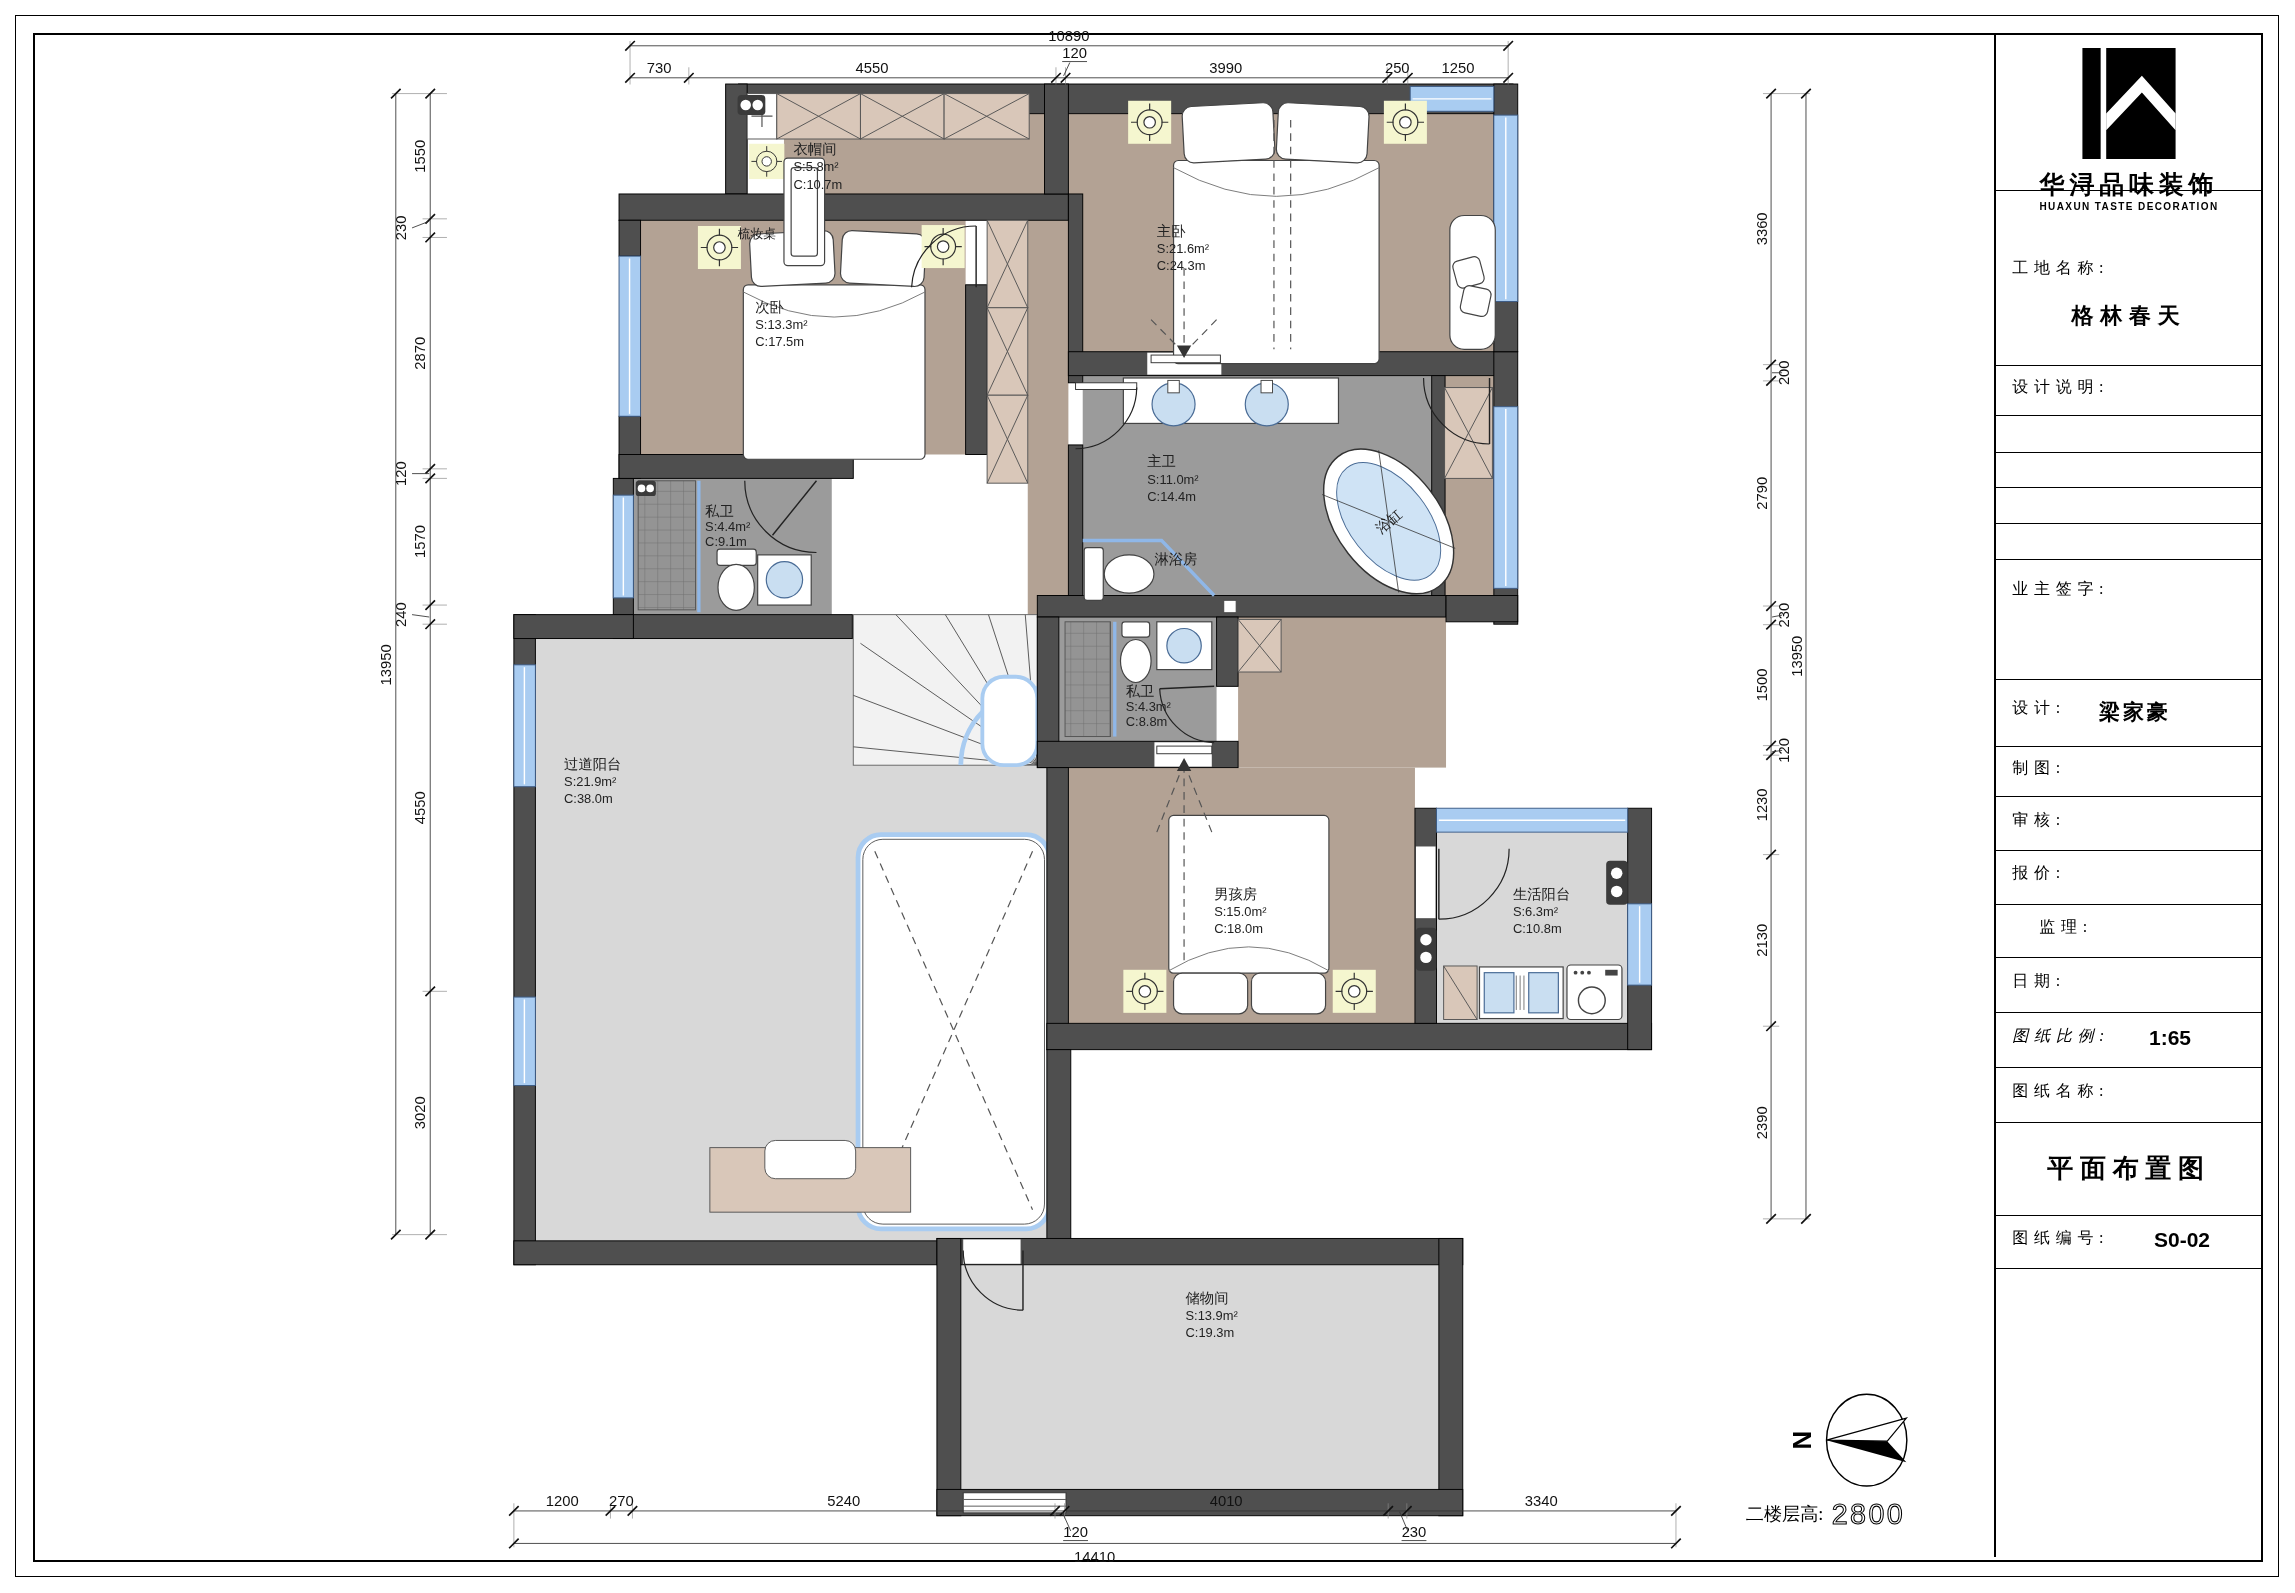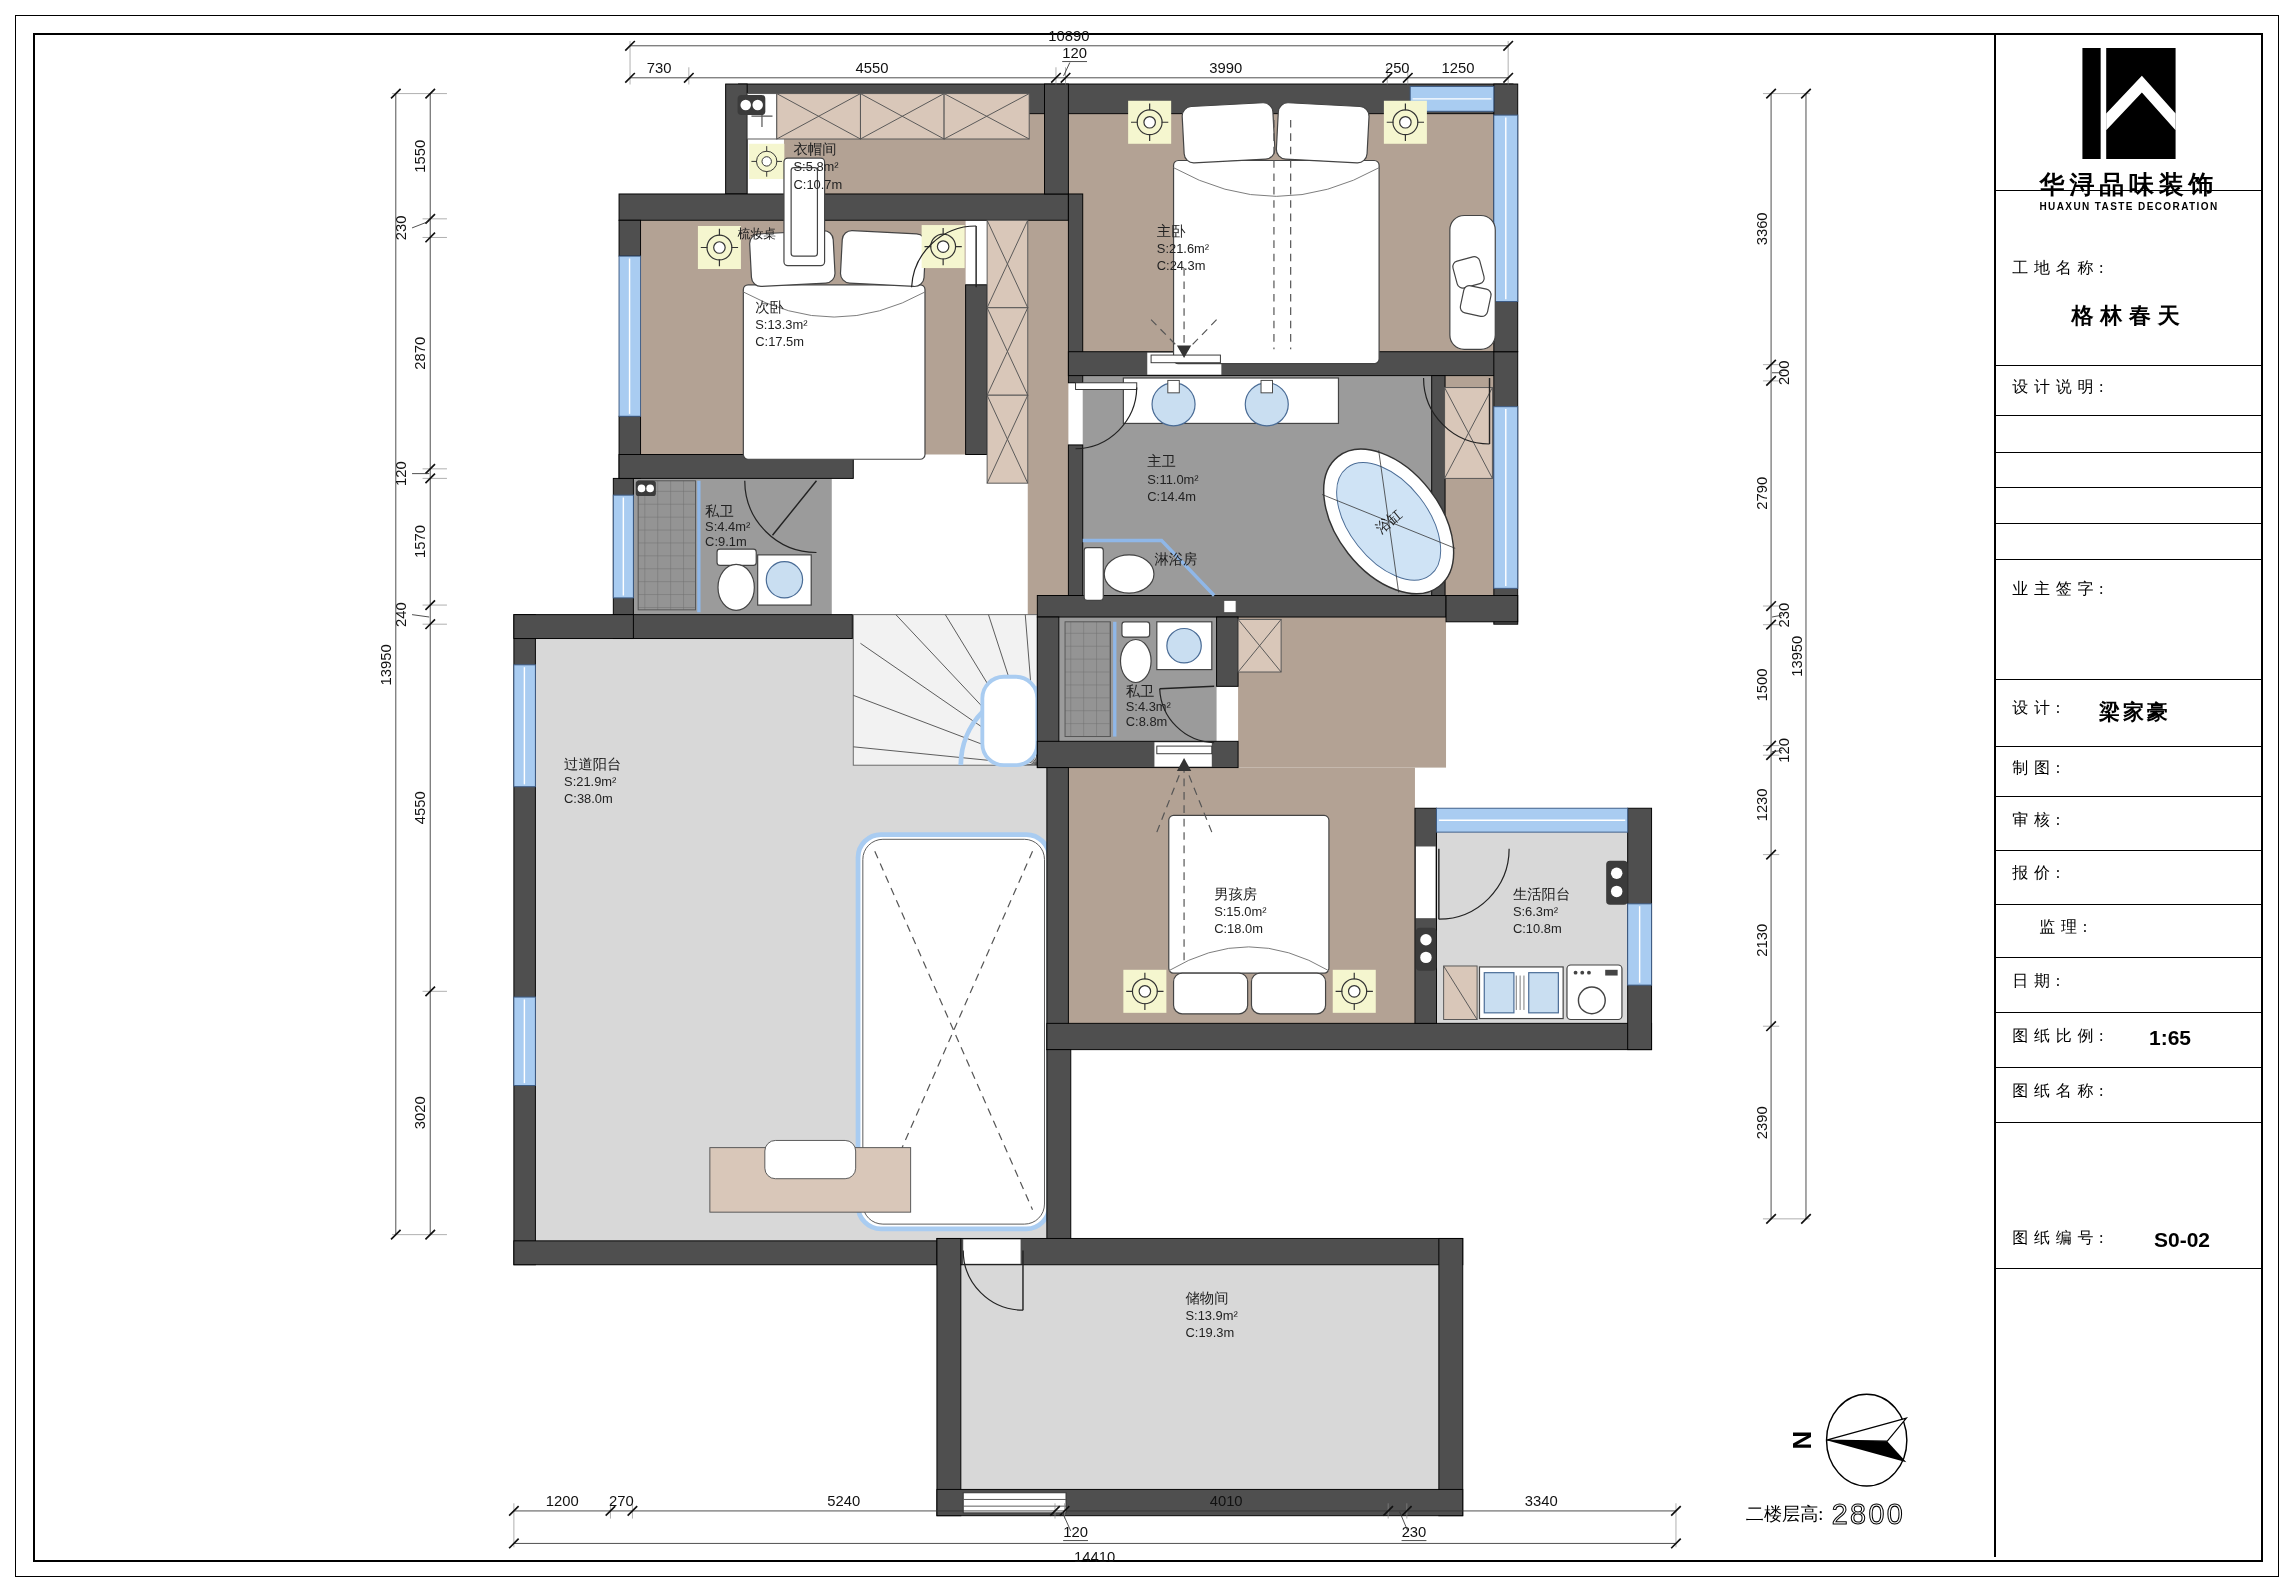--- a/index.html
+++ b/index.html
@@ -554,25 +554,28 @@
   <div class="tb-row" style="top:815px;height:55px;">
     <div class="tb-label" style="top:13px;">报价:</div>
   </div>
   <div class="tb-row" style="top:870px;height:53px;">
     <div class="tb-label" style="top:12px;margin-left:27px;">监理:</div>
   </div>
   <div class="tb-row" style="top:923px;height:55px;">
     <div class="tb-label" style="top:13px;">日期:</div>
   </div>
   <div class="tb-row" style="top:978px;height:55px;">
-    <div class="tb-label" style="top:13px;">图纸比例:</div>
+    <div class="tb-label" style="top:13px;font-style:italic;">图纸比例:</div>
     <div class="tb-inline-value" style="left:153px;top:13px;font-family:'Liberation Sans',sans-serif;">1:65</div>
   </div>
   <div class="tb-row" style="top:1033px;height:55px;">
     <div class="tb-label" style="top:13px;">图纸名称:</div>
+  </div>
+  <div class="tb-row" style="top:1088px;height:93px;">
+    <div style="position:absolute;top:28px;width:100%;text-align:center;font-size:26px;font-weight:600;letter-spacing:6.7px;">平面布置图</div>
   </div>
   <div class="tb-row" style="top:1181px;height:53px;">
     <div class="tb-label" style="top:12px;">图纸编号:</div>
     <div class="tb-inline-value" style="left:158px;top:12px;font-family:'Liberation Sans',sans-serif;">S0-02</div>
   </div>
   <div class="tb-row" style="top:1234px;height:289px;border-bottom:none;">
     
   </div>
 </div>
 

